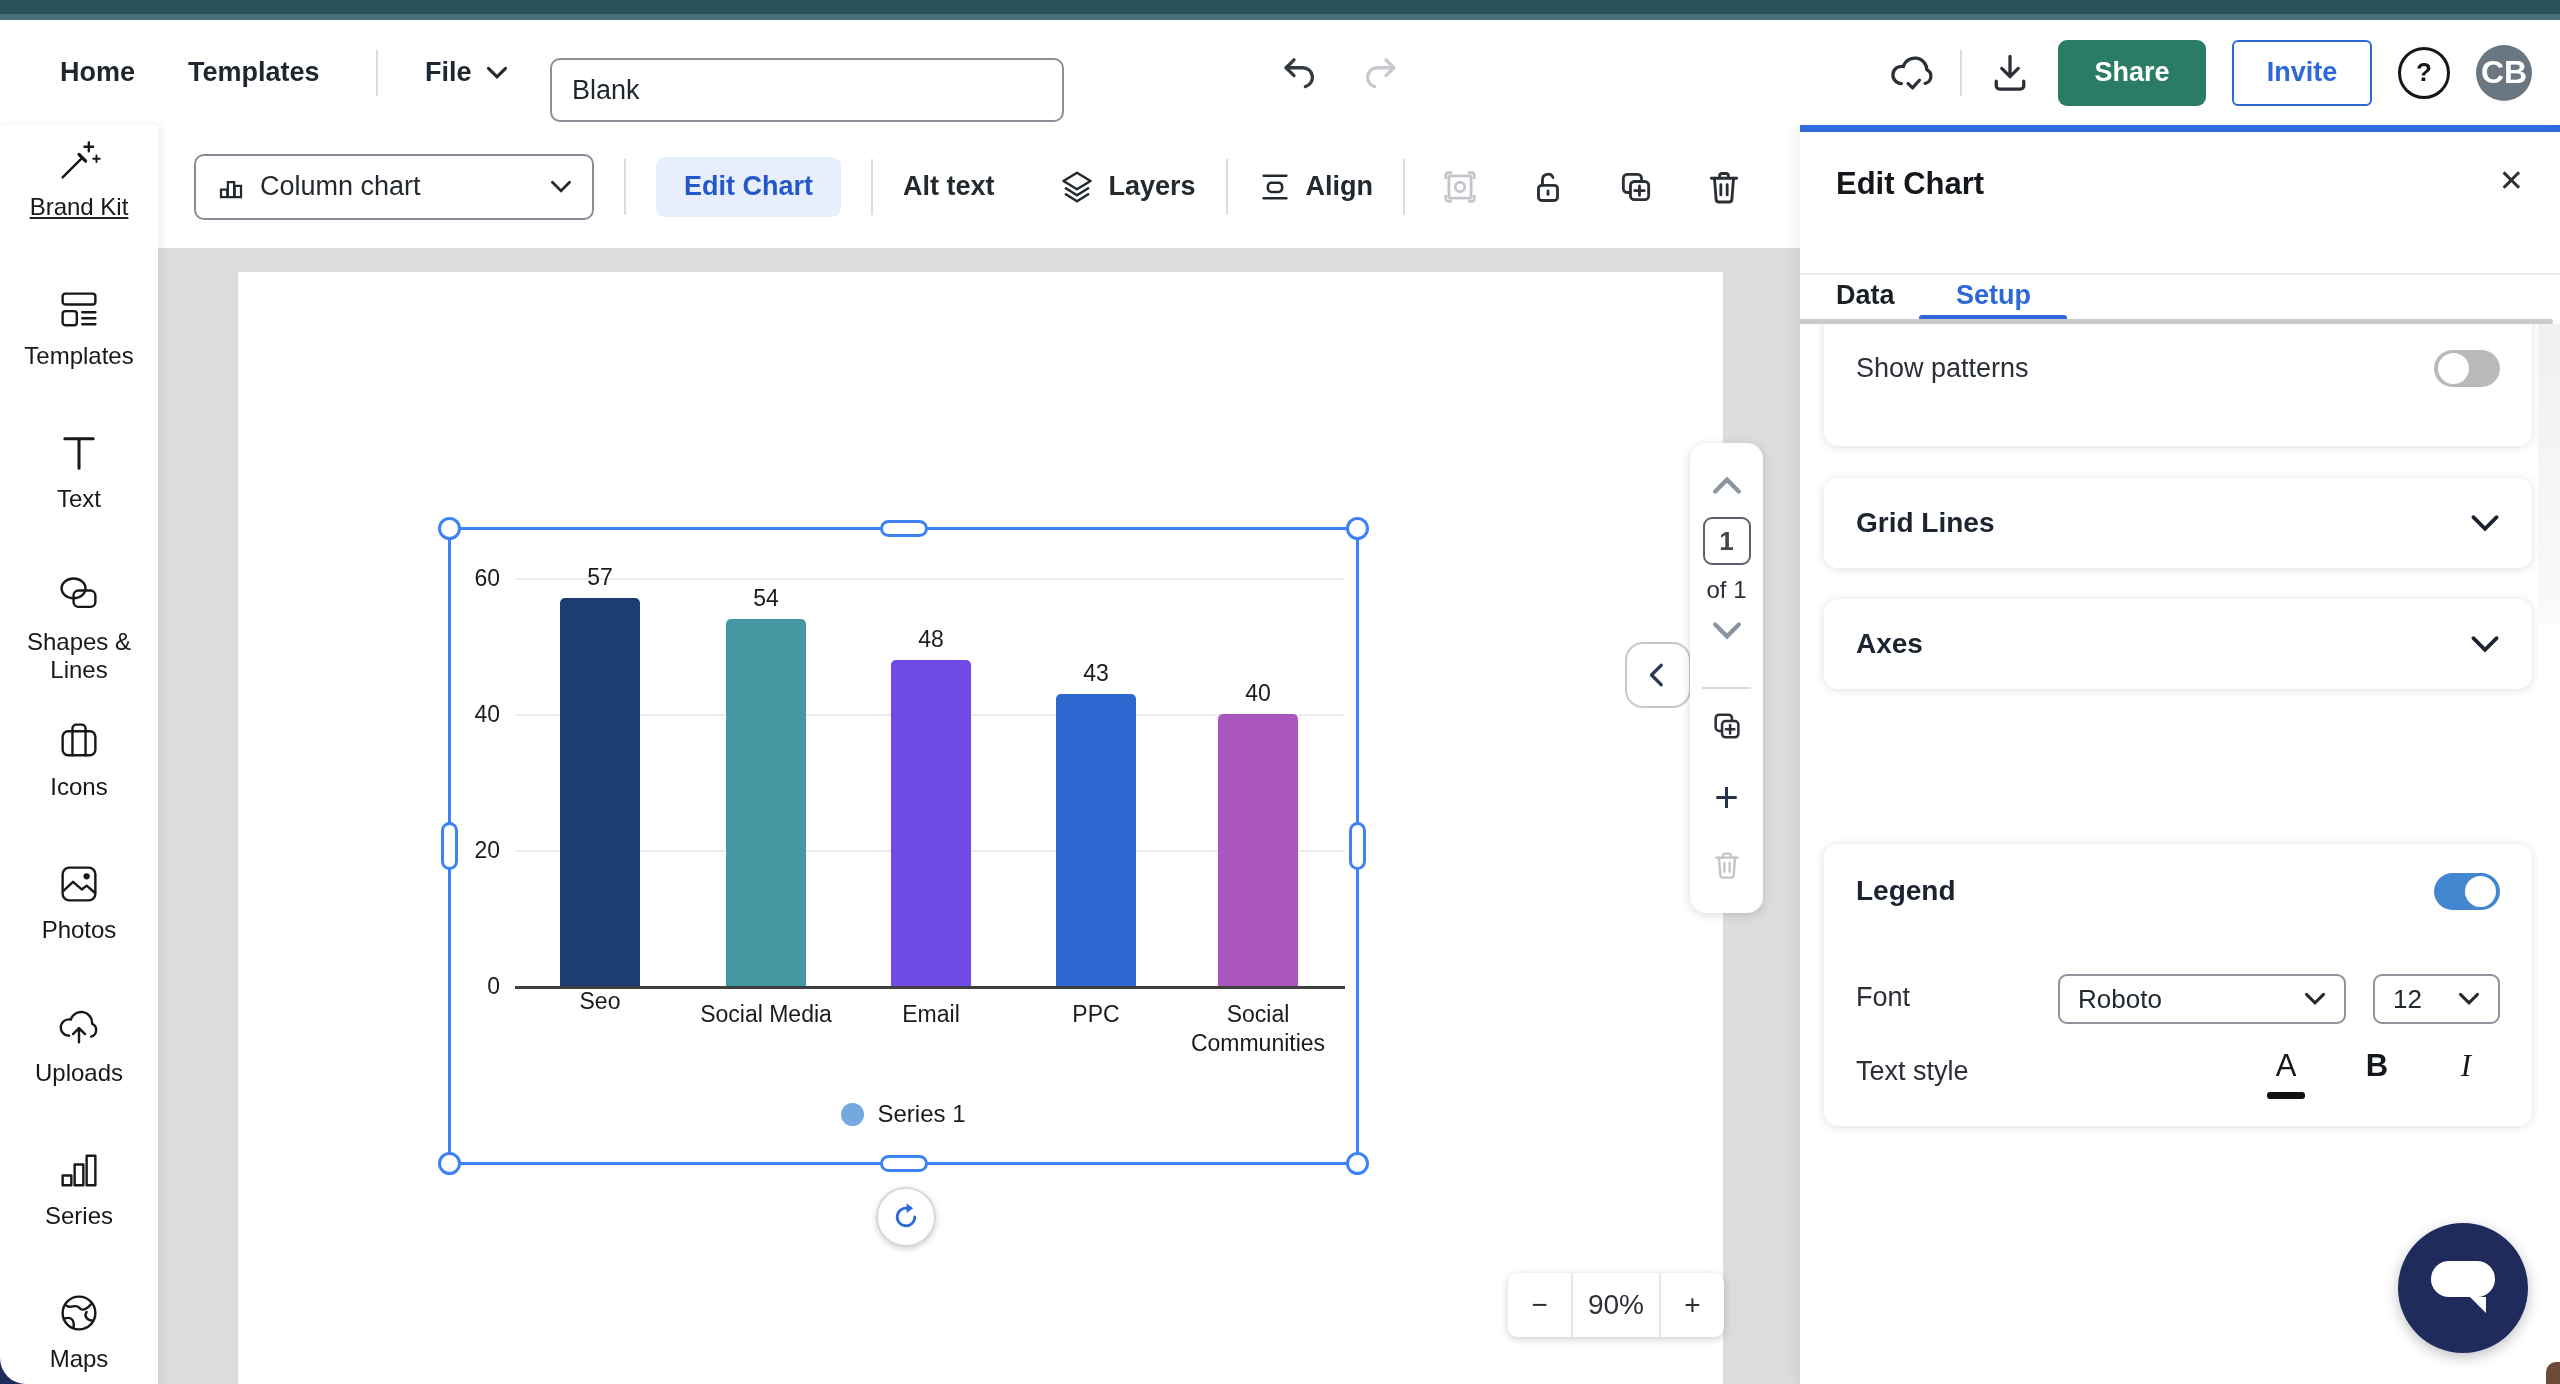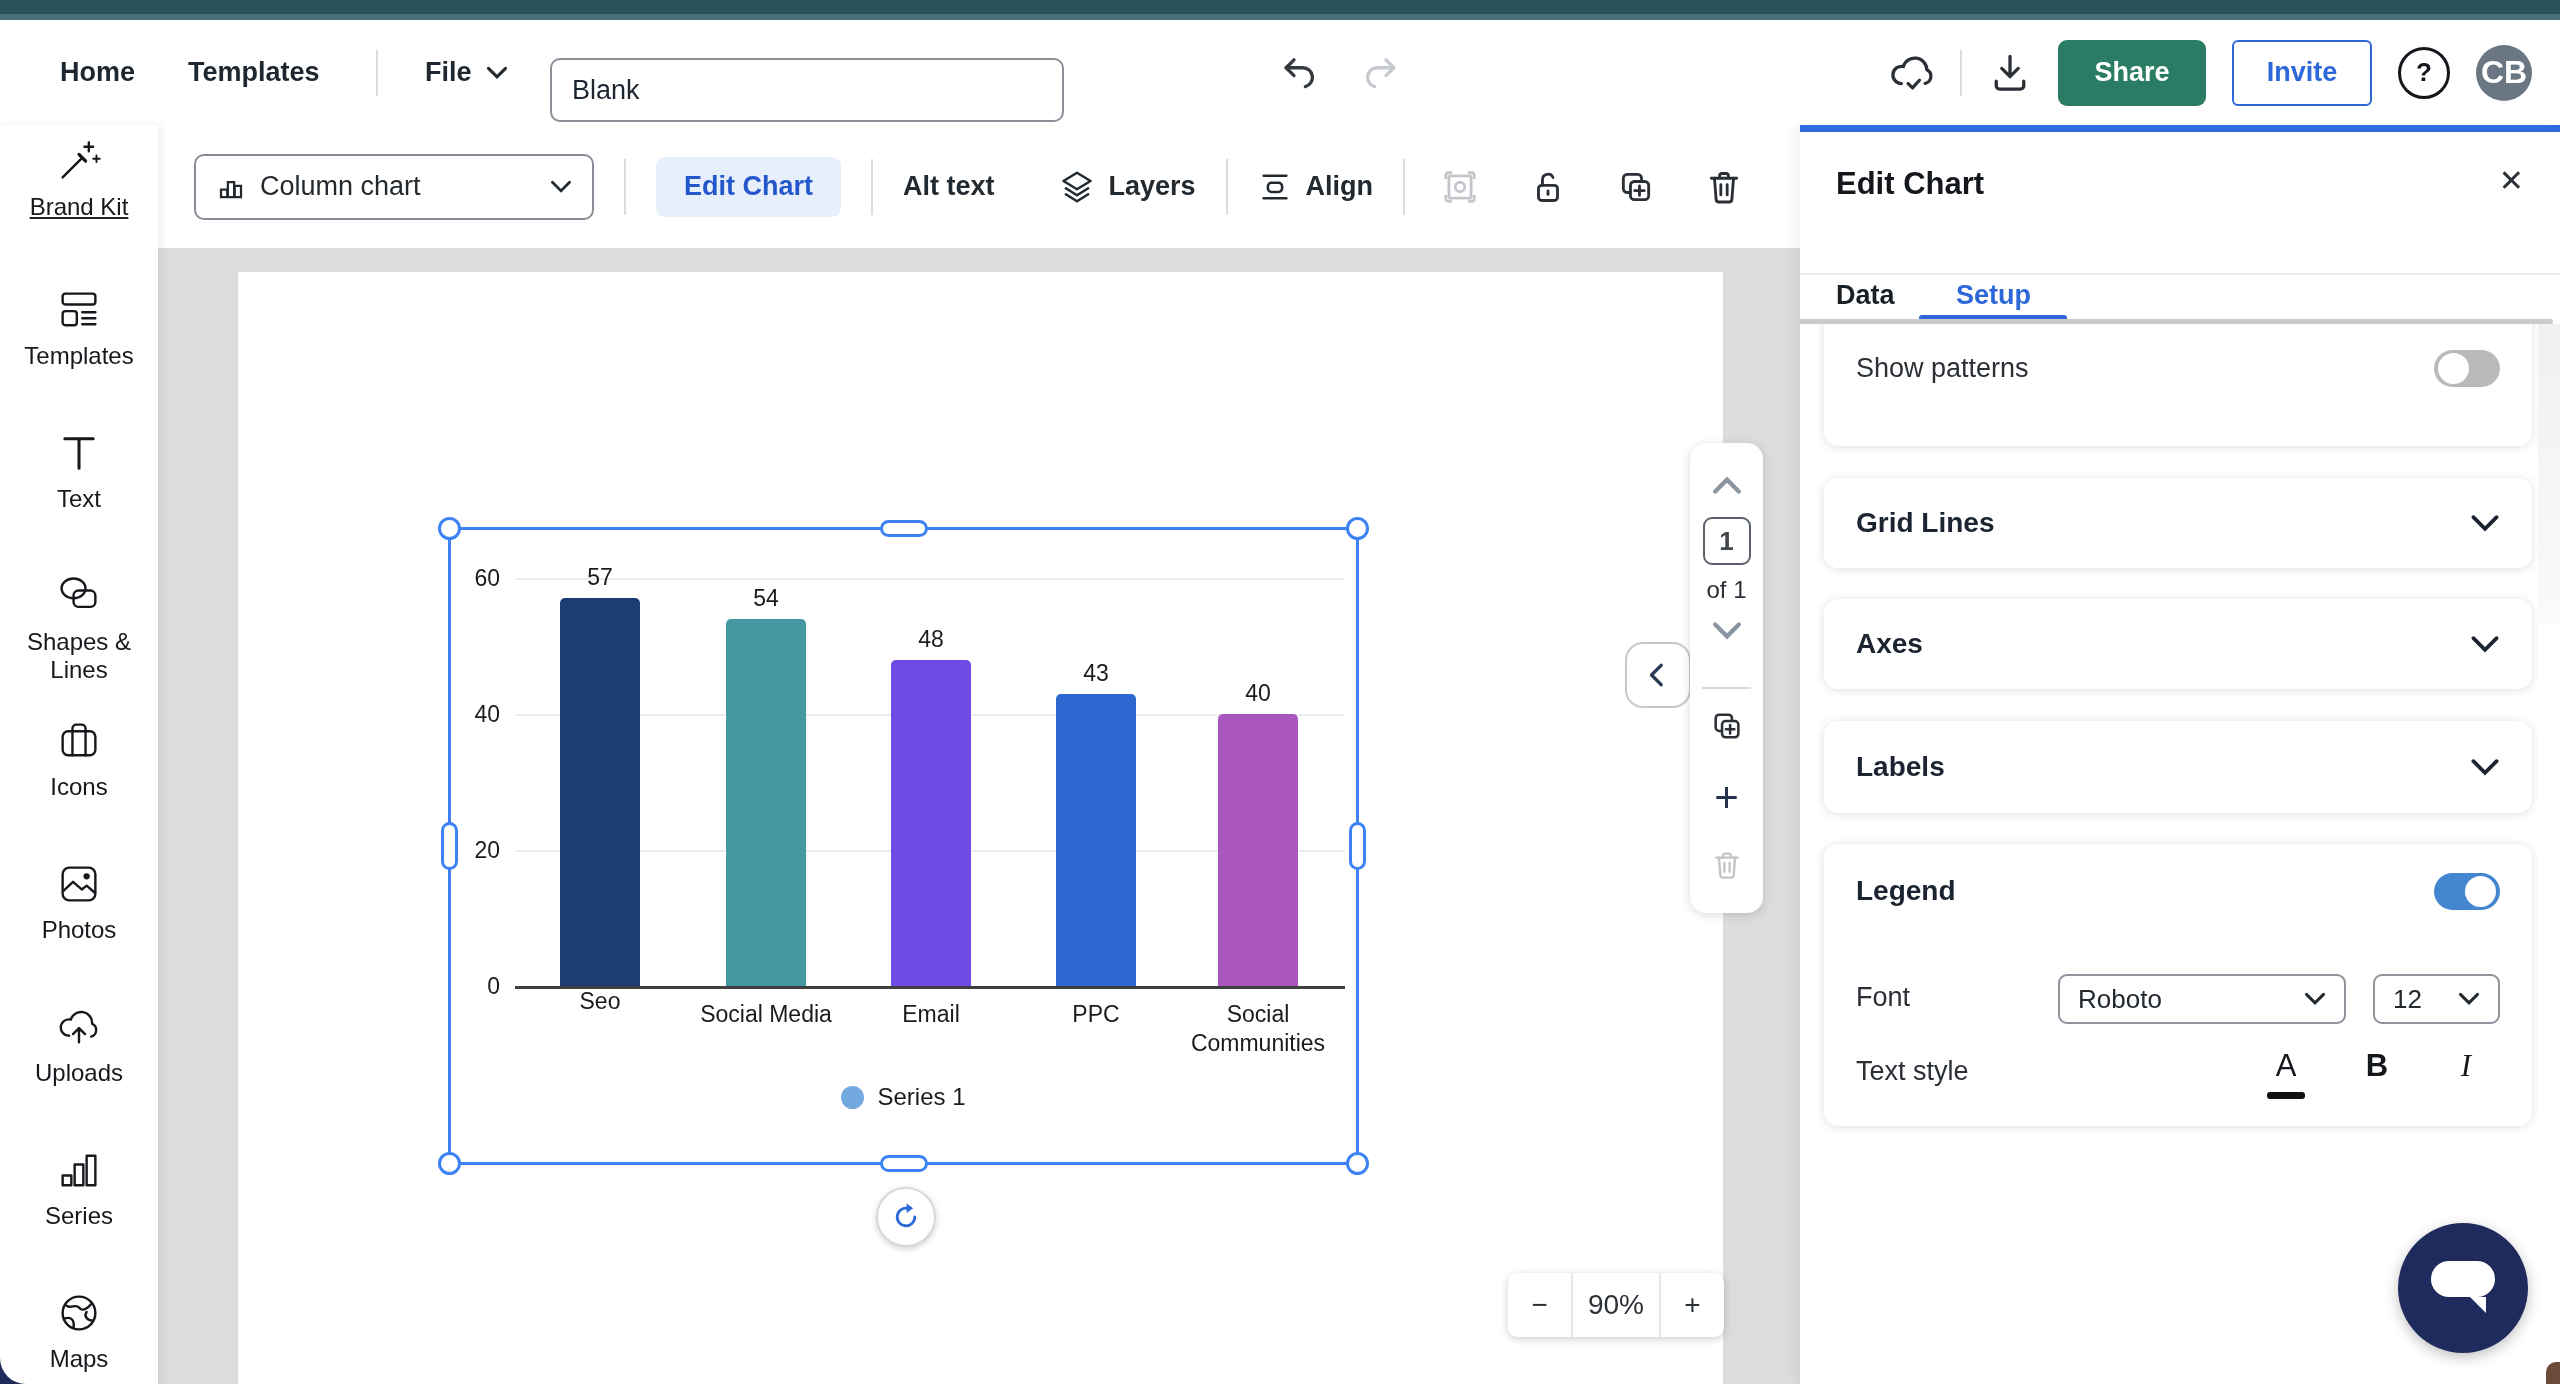--- a/index.html
+++ b/index.html
@@ -54,21 +54,21 @@
   
   .canvas{position:absolute;left:158px;top:248px;width:1642px;height:1136px;background:#dcdcdc;overflow:hidden;}
   .page{position:absolute;left:80px;top:24px;width:1485px;height:1112px;background:#fff;}
   .chartbox{position:absolute;left:290px;top:279px;width:911px;height:638px;}
   .gridline{position:absolute;height:2px;background:#ececec;}
   .axisline{position:absolute;height:3px;background:#3f3f3f;}
   .ytick{position:absolute;left:0px;width:52px;text-align:right;font-size:23px;color:#1b1b1b;}
   .bar{position:absolute;border-radius:5px 5px 0 0;}
   .vlabel{position:absolute;width:80px;text-align:center;font-size:23px;color:#1b1b1b;}
   .xlabel{position:absolute;width:170px;text-align:center;font-size:23px;color:#1b1b1b;line-height:1.25;}
-  .legend{position:absolute;left:0;right:0;top:556px;display:flex;align-items:center;justify-content:center;gap:13px;}
+  .legend{position:absolute;left:0;right:0;top:573px;display:flex;align-items:center;justify-content:center;gap:13px;}
   .legend-dot{width:23px;height:23px;border-radius:50%;}
   .legend-txt{font-size:24px;color:#1b1b1b;}
   .sel-frame{position:absolute;left:290px;top:279px;width:911px;height:638px;border:3px solid #3d82f4;
              box-sizing:border-box;}
   .hdl{position:absolute;background:#fff;border:3px solid #3d82f4;box-sizing:border-box;}
   .hdl.c{width:23px;height:23px;border-radius:50%;}
   .hdl.h{width:48px;height:17px;border-radius:9px;}
   .hdl.v{width:17px;height:48px;border-radius:9px;}
   .rotate-btn{position:absolute;left:718px;top:939px;width:56px;height:56px;border-radius:50%;background:#fff;
              border:2px solid #d8d8d8;box-shadow:0 2px 6px rgba(0,0,0,.18);display:flex;align-items:center;
@@ -447,28 +447,20 @@
 
       <div class="pcard" style="top:275px;height:90px;">
         <div class="hrow" style="top:23px;height:44px;">
           <span class="sec-title">Axes</span>
           <svg width="30" height="19" viewBox="0 0 14 9">
               <path d="M1.5 1.5 7 7l5.5-5.5" fill="none" stroke="#1b2430" stroke-width="1.8" stroke-linecap="round"></path>
             </svg>
         </div>
       </div>
 
-      <div class="pcard" style="top:397px;height:92px;">
-        <div class="hrow" style="top:24px;height:44px;">
-          <span class="sec-title">Labels</span>
-          <svg width="30" height="19" viewBox="0 0 14 9">
-              <path d="M1.5 1.5 7 7l5.5-5.5" fill="none" stroke="#1b2430" stroke-width="1.8" stroke-linecap="round"></path>
-            </svg>
-        </div>
-      </div>
 
       <div class="pcard" style="top:520px;height:282px;">
         <div class="hrow" style="top:25px;height:44px;">
           <span class="sec-title">Legend</span>
           <div class="toggle on">
               <div class="knob"></div>
             </div>
         </div>
         <span class="plain-lbl" style="position:absolute;left:32px;top:138px;">Font</span>
         <div class="selbox" style="position:absolute;left:234px;top:130px;width:288px;gap:47px;">

